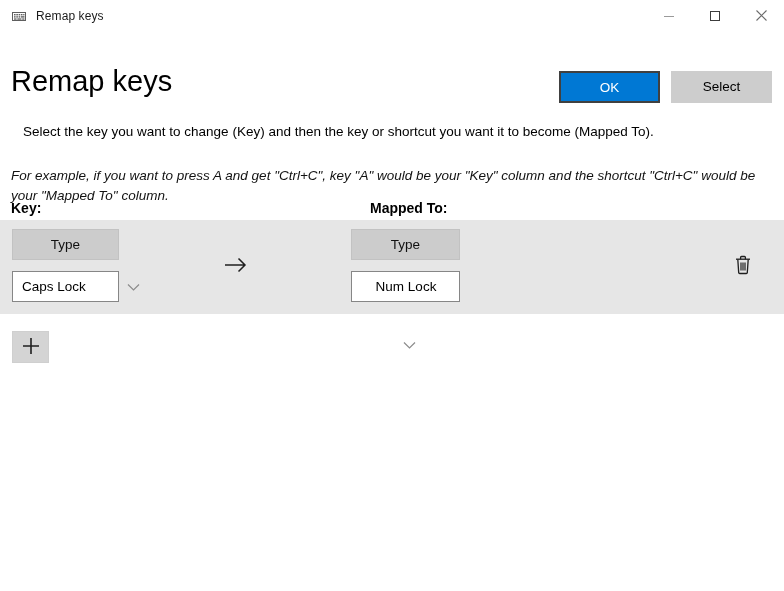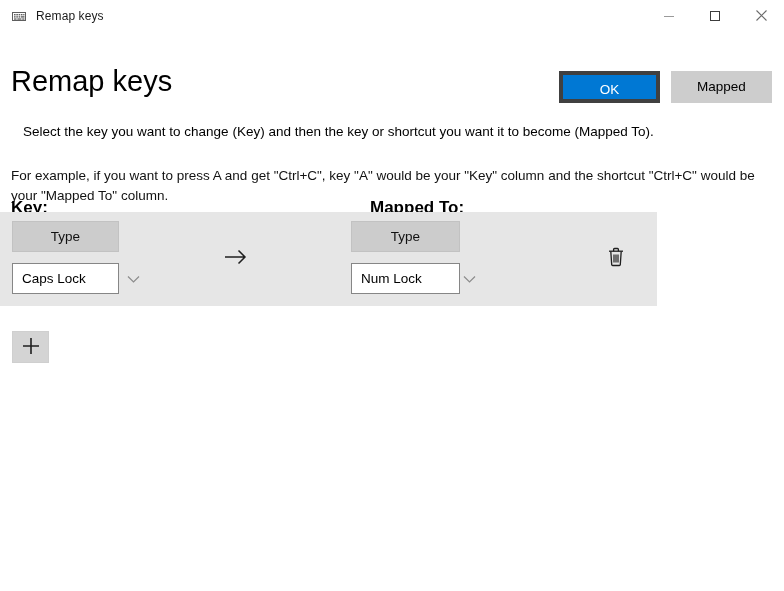--- a/index.html
+++ b/index.html
@@ -81,21 +81,21 @@
     right: 12px;
     top: 40px;
     display: flex;
     gap: 11px;
   }
   .btn-primary {
     width: 101px;
     height: 32px;
     background: #0078d4;
     color: #ffffff;
-    border: 4px solid #404040;
+    border: 2px solid #404040;
     font-size: 13.5px;
     font-family: "Liberation Sans", sans-serif;
     cursor: pointer;
     padding: 0;
     line-height: 30px;
     text-align: center;
   }
   .btn-secondary {
     width: 101px;
     height: 32px;
@@ -119,50 +119,51 @@
   }
   .instr-primary {
     font-size: 13.5px;
     line-height: 18px;
     color: #000000;
     margin: 12px;
   }
   .instr-example {
     font-size: 13.5px;
     line-height: 20px;
+    font-style: italic;
     color: #121212;
     margin: 0;
     padding-top: 13px;
     width: 766px;
   }
 
   
   .col-headings {
     position: absolute;
     top: 199px;
     left: 0;
     width: 784px;
     height: 20px;
   }
   .col-heading {
     position: absolute;
-    font-size: 17px;
+    font-size: 14px;
     font-weight: bold;
     color: #000000;
     line-height: 18px;
   }
   .col-heading.key { left: 11px; }
   .col-heading.mapped { left: 350px; margin-left: 20px; }
 
   
   .remap-row {
     position: absolute;
-    top: 212px;
+    top: 220px;
     left: 0;
-    width: 657px;
+    width: 784px;
     height: 94px;
     background: #e6e6e6;
   }
   .cell-key    { position: absolute; left: 12px;  top: 9px; }
   .cell-mapped { position: absolute; left: 351px; top: 9px; }
 
   .type-button {
     display: block;
     width: 107px;
     height: 31px;
@@ -186,21 +187,21 @@
     width: 107px;
     height: 31px;
     margin-top: 11px;
     background: #ffffff;
     border: 1px solid #868686;
     box-sizing: border-box;
     padding: 0 8px 0 9px;
     cursor: pointer;
     gap: 35px;
   }
-  .cell-mapped .key-select { width: 109px; }
+  .cell-mapped .key-select { width: 109px; flex-direction: column; }
   .key-select-label {
     font-size: 13.5px;
     color: #000000;
     line-height: 29px;
     white-space: nowrap;
   }
   .chevron { display: block; margin-left: 6px; }
 
   .arrow-cell {
     position: absolute;
@@ -288,21 +289,21 @@
         </svg>
       </span>
     </button>
   </div>
 </div>
 
 <div class="header">
   <div class="page-title">Remap keys</div>
   <div class="header-actions">
     <button class="btn-primary">OK</button>
-    <button class="btn-secondary">Mapped</button>
+    <button class="btn-secondary">Select</button>
   </div>
 </div>
 
 <div class="instructions">
   <p class="instr-primary">Select the key you want to change (Key) and then the key or shortcut you want it to become (Mapped To).</p>
   <p class="instr-example">For example, if you want to press A and get "Ctrl+C", key "A" would be your "Key" column and the shortcut "Ctrl+C" would be your "Mapped To" column.</p>
 </div>
 
 <div class="col-headings">
   <div class="col-heading key">Key:</div>

